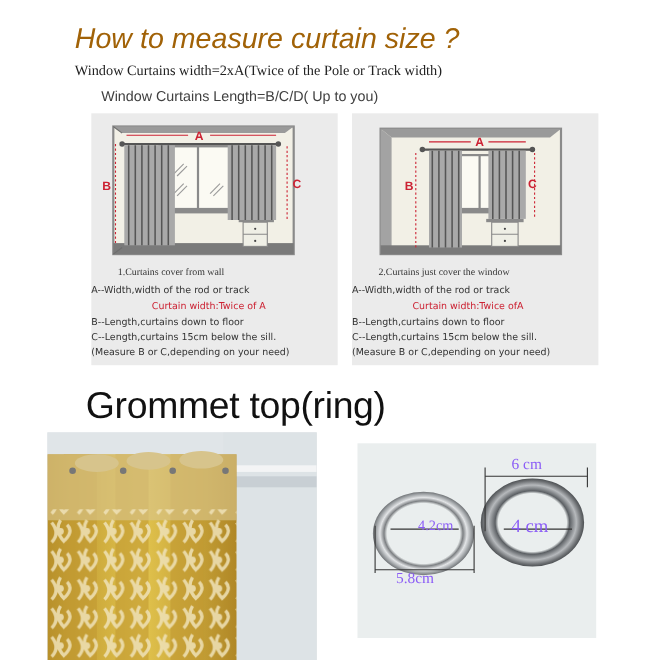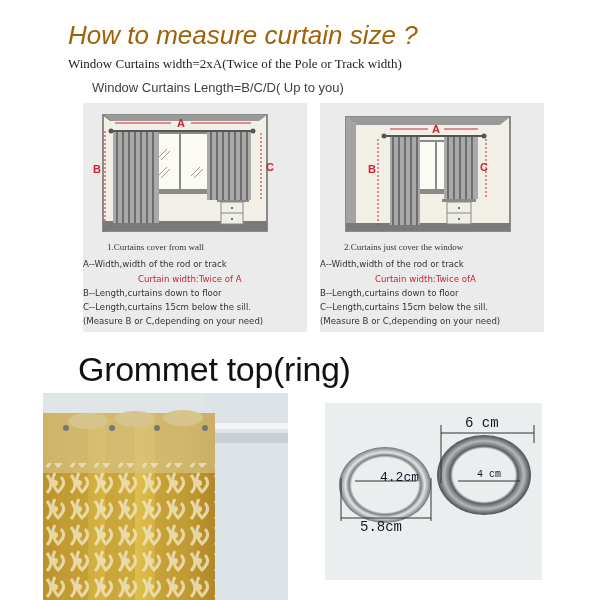--- a/index.html
+++ b/index.html
@@ -20,21 +20,21 @@
   .caption .row { }
   .caption .red { padding-left: 55px; color: #cc2233; }
 
   .grommet-title { position: absolute; left: 78px; top: 350px; font-size: 34px; color: #111; letter-spacing: -0.3px; }
 
   .photo { position: absolute; left: 43px; top: 393px; width: 245px; height: 207px; overflow: hidden; background: #dfe4e7; }
   .photo svg { position: absolute; left: 0; top: 0; }
 
   .rings { position: absolute; left: 325px; top: 403px; width: 217px; height: 177px; background: #eaeeee; overflow: hidden; }
   .rings svg { position: absolute; left: 0; top: 0; }
-  .ring-label { position: absolute; font-family: Liberation Mono, monospace; font-size: 13px; color: #0f172a; }
+  .ring-label { position: absolute; font-family: Liberation Serif, serif; font-size: 13px; color: #8b5cf6; }
 </style>
 </head>
 <body>
 
 <div class="title">How to measure curtain size ?</div>
 <div class="line1">Window Curtains width=2xA(Twice of the Pole or Track width)</div>
 <div class="line2">Window Curtains Length=B/C/D( Up to you)</div>
 
 <div class="panel left">
   <svg width="224" height="136" viewBox="0 0 224 136">
@@ -240,15 +240,15 @@
       <line x1="16" y1="75" x2="16" y2="118"></line>
         <line x1="106" y1="75" x2="106" y2="118"></line>
       <line x1="133" y1="78" x2="195" y2="78"></line>
       <line x1="116" y1="30" x2="209" y2="30"></line>
       <line x1="116" y1="22" x2="116" y2="80"></line>
         <line x1="209" y1="22" x2="209" y2="40"></line>
     </g>
   </svg>
   <span class="ring-label" style="left:35px;top:67px;margin-left:20px;">4.2cm</span>
   <span class="ring-label" style="left:35px;top:116px;font-size:14px;">5.8cm</span>
-  <span class="ring-label" style="left:152px;top:66px;font-size:10px;text-align:center;">4  cm</span>
+  <span class="ring-label" style="left:140px;top:66px;font-size:17px;text-align:center;">4  cm</span>
   <span class="ring-label" style="left:140px;top:12px;font-size:14px;">6  cm</span>
 </div>
 
 </body></html>

